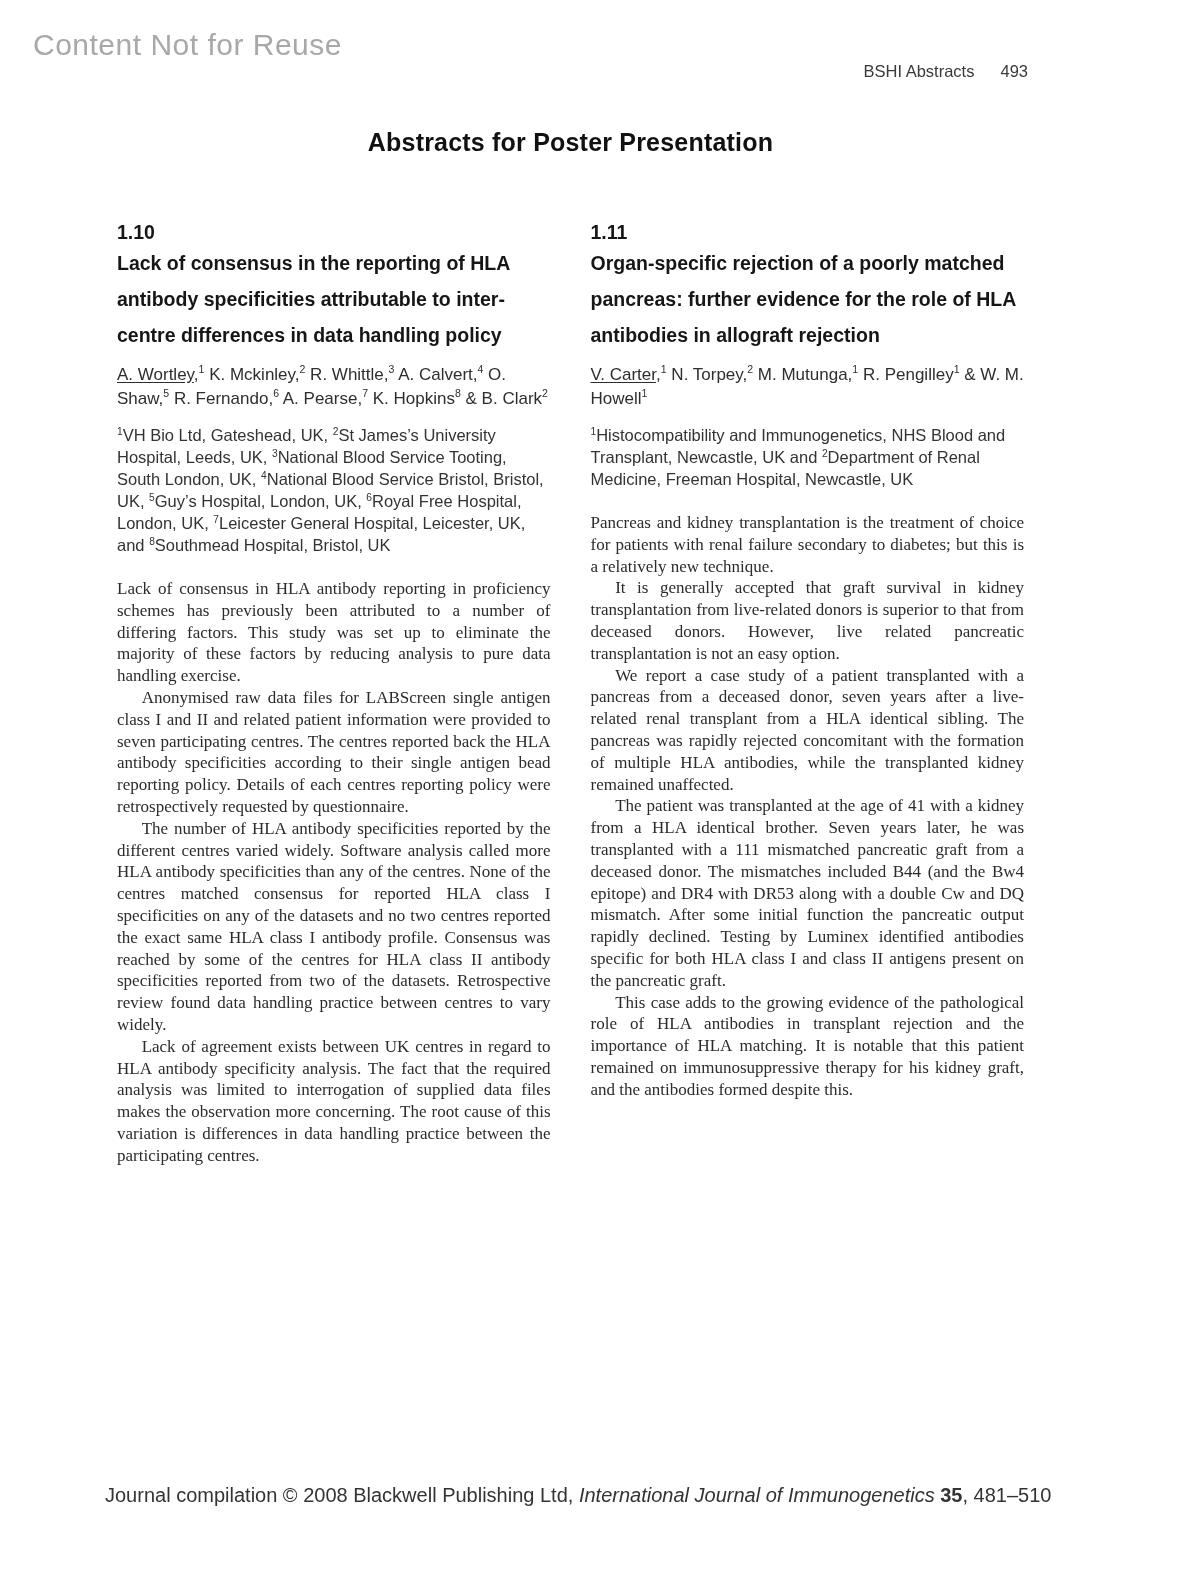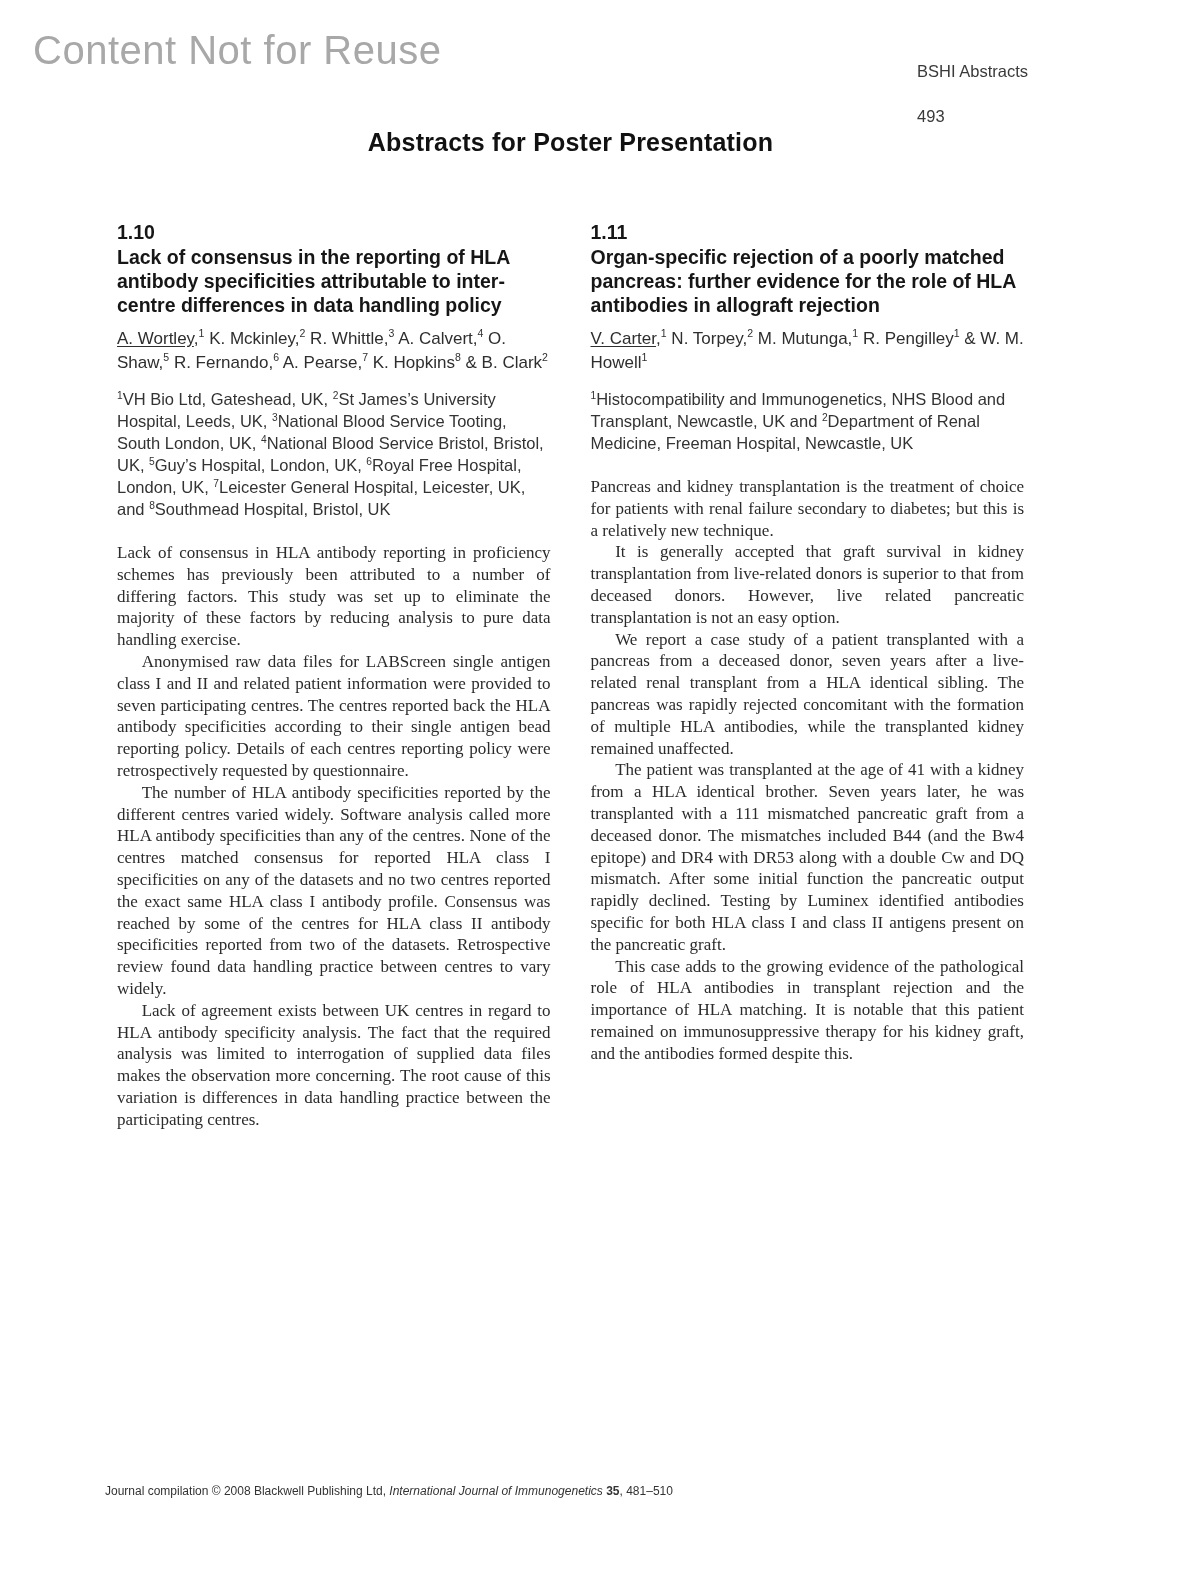--- a/index.html
+++ b/index.html
@@ -9,35 +9,34 @@
     height: 1578px;
     background: #ffffff;
     overflow: hidden;
     font-family: "Liberation Sans", sans-serif;
     color: #1c1c1c;
   }
   .watermark {
     position: absolute;
     left: 33px;
     top: 28px;
-    font-size: 40px;
+    font-size: 30px;
     font-weight: 400;
     color: #a8a8a8;
     letter-spacing: 0.5px;
   }
   .running-head {
     position: absolute;
     top: 62px;
     right: 172px;
     display: flex;
     align-items: baseline;
     gap: 26px;
     font-size: 16.5px;
     color: #3a3a3a;
-    flex-direction: column;
   }
   .content {
     position: absolute;
     left: 105px;
     top: 0;
     width: 907px;
     margin-left: 12px;
   }
   .main-title {
     margin: 128px 0 0 0;
@@ -56,21 +55,21 @@
   .abs-number {
     font-size: 19.5px;
     font-weight: 700;
     color: #161616;
     line-height: 26px;
   }
   .abs-title {
     margin: 0 0 10px 0;
     font-size: 19.5px;
     font-weight: 700;
-    line-height: 24px;
+    line-height: 36px;
     color: #161616;
   }
   .authors {
     margin: 0 0 14px 0;
     font-size: 17px;
     line-height: 23.5px;
     color: #2e2e2e;
   }
   .affils {
     margin: 0 0 22px 0;
@@ -88,21 +87,21 @@
   .abs-body p { margin: 0; }
   .abs-body p + p { text-indent: 1.45em; }
   sup { font-size: 62%; line-height: 0; }
   .u { text-decoration: underline; text-underline-offset: 2px; text-align: right; }
   .i { font-style: italic; }
   .b { font-weight: 700; }
   .footer {
     position: absolute;
     left: 105px;
     top: 1484px;
-    font-size: 12px;
+    font-size: 20px;
     color: #333333;
     white-space: nowrap;
   }
 </style>
 </head>
 <body>
 
 <div class="page">
 
   <div class="watermark">Content Not for Reuse</div>

